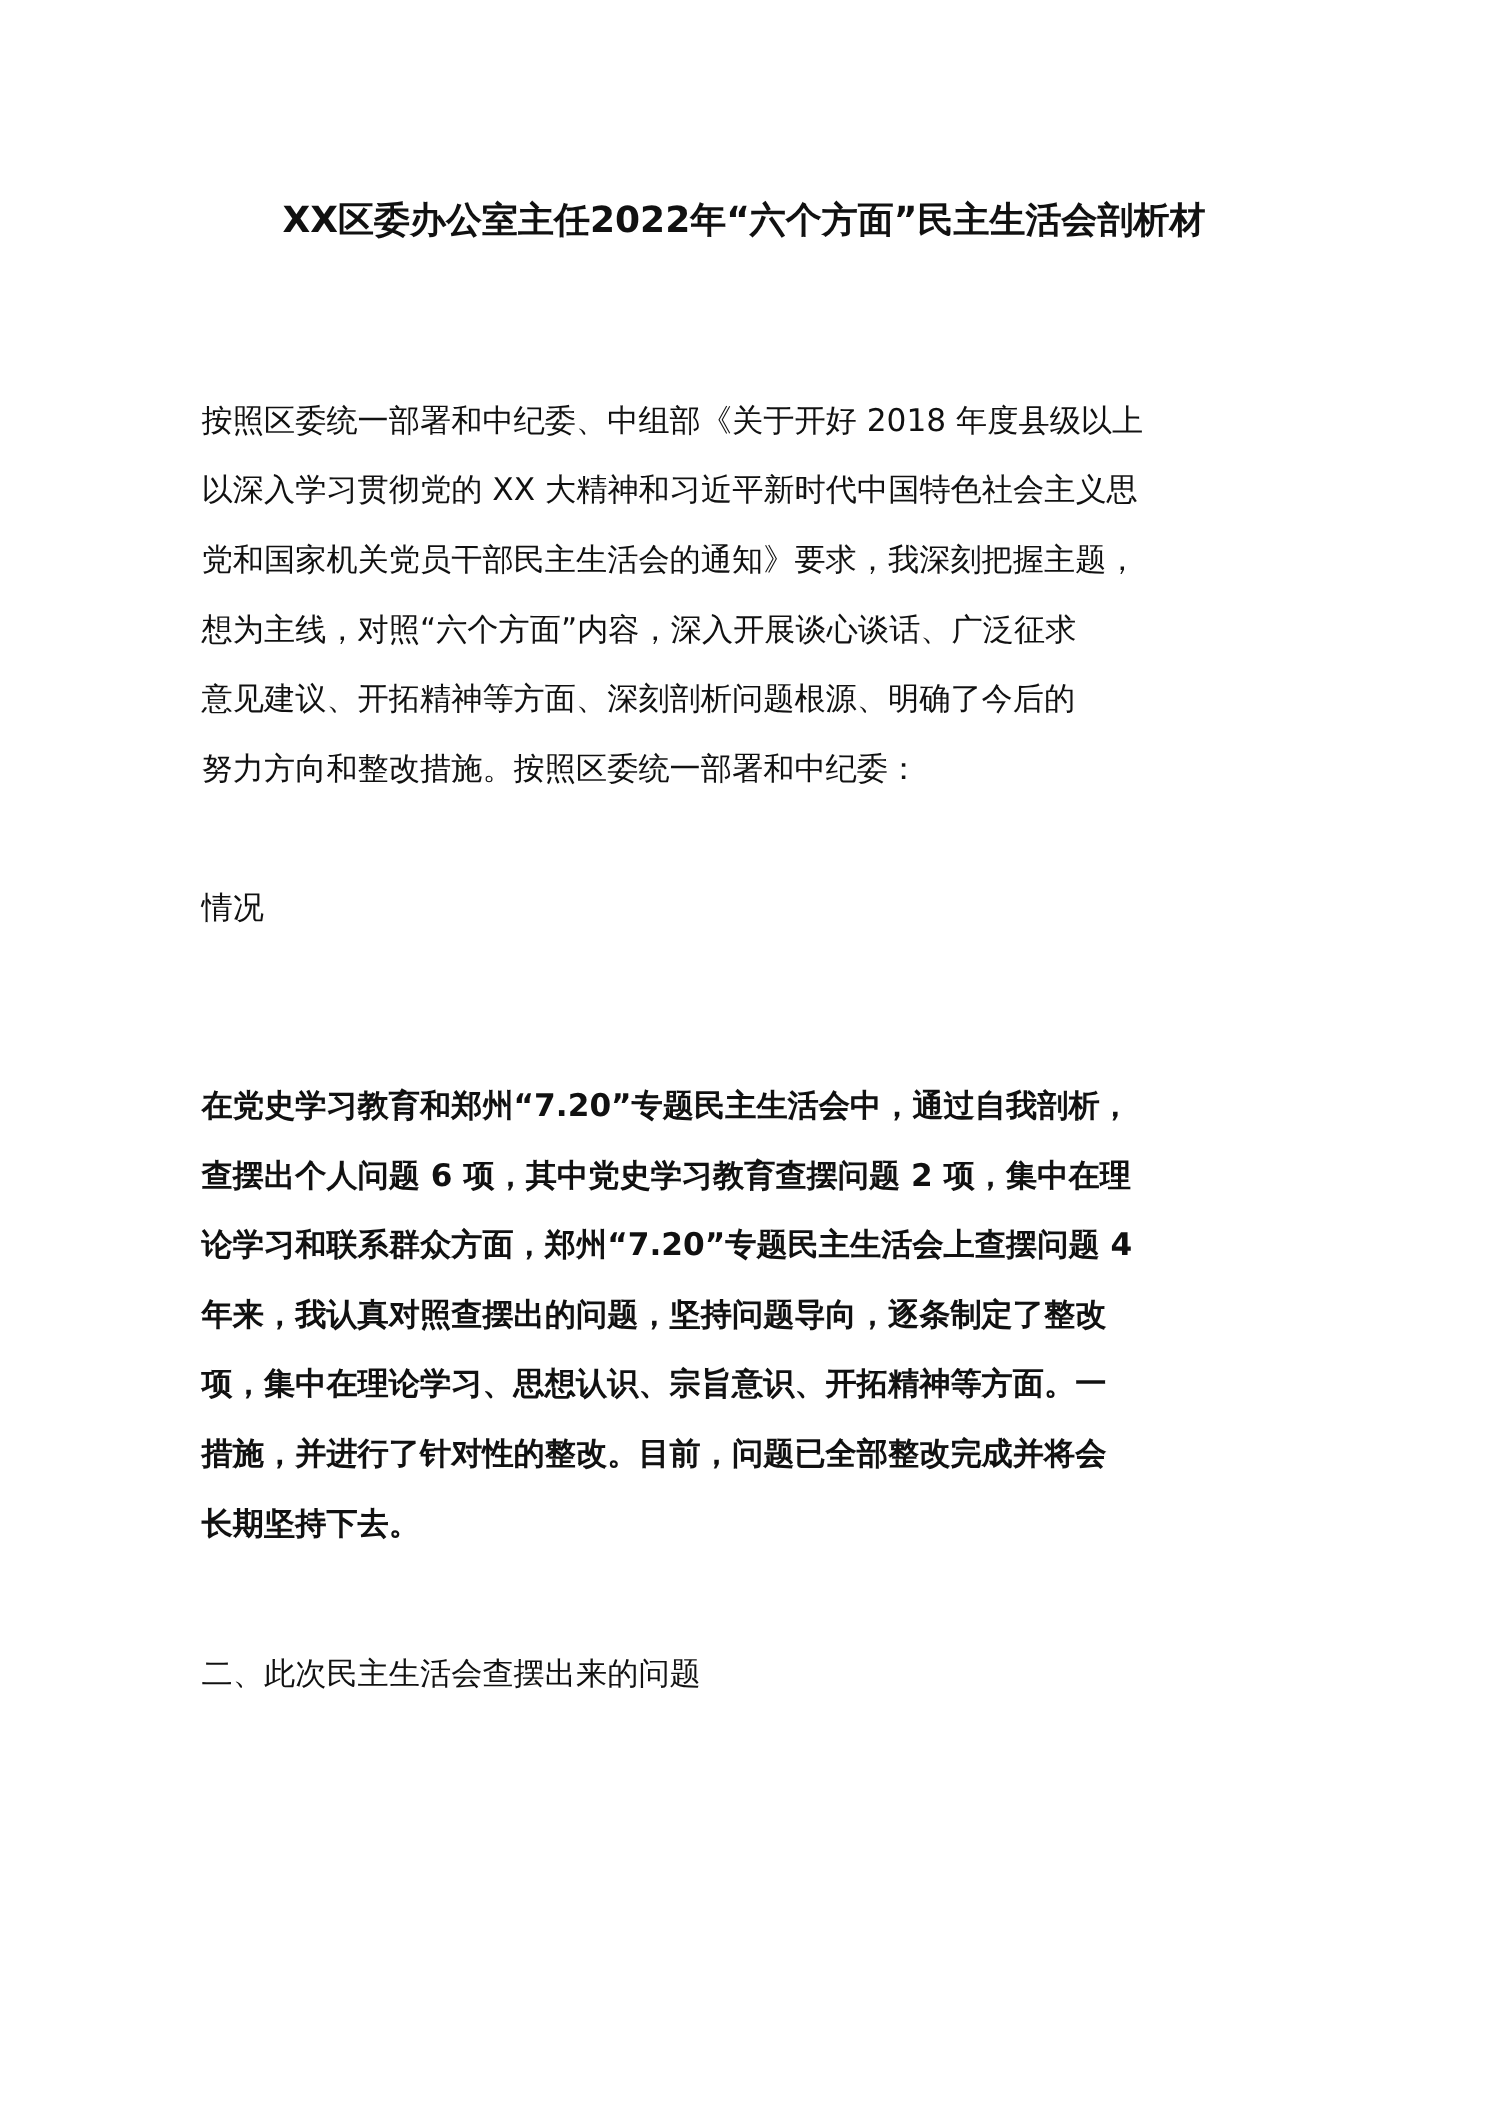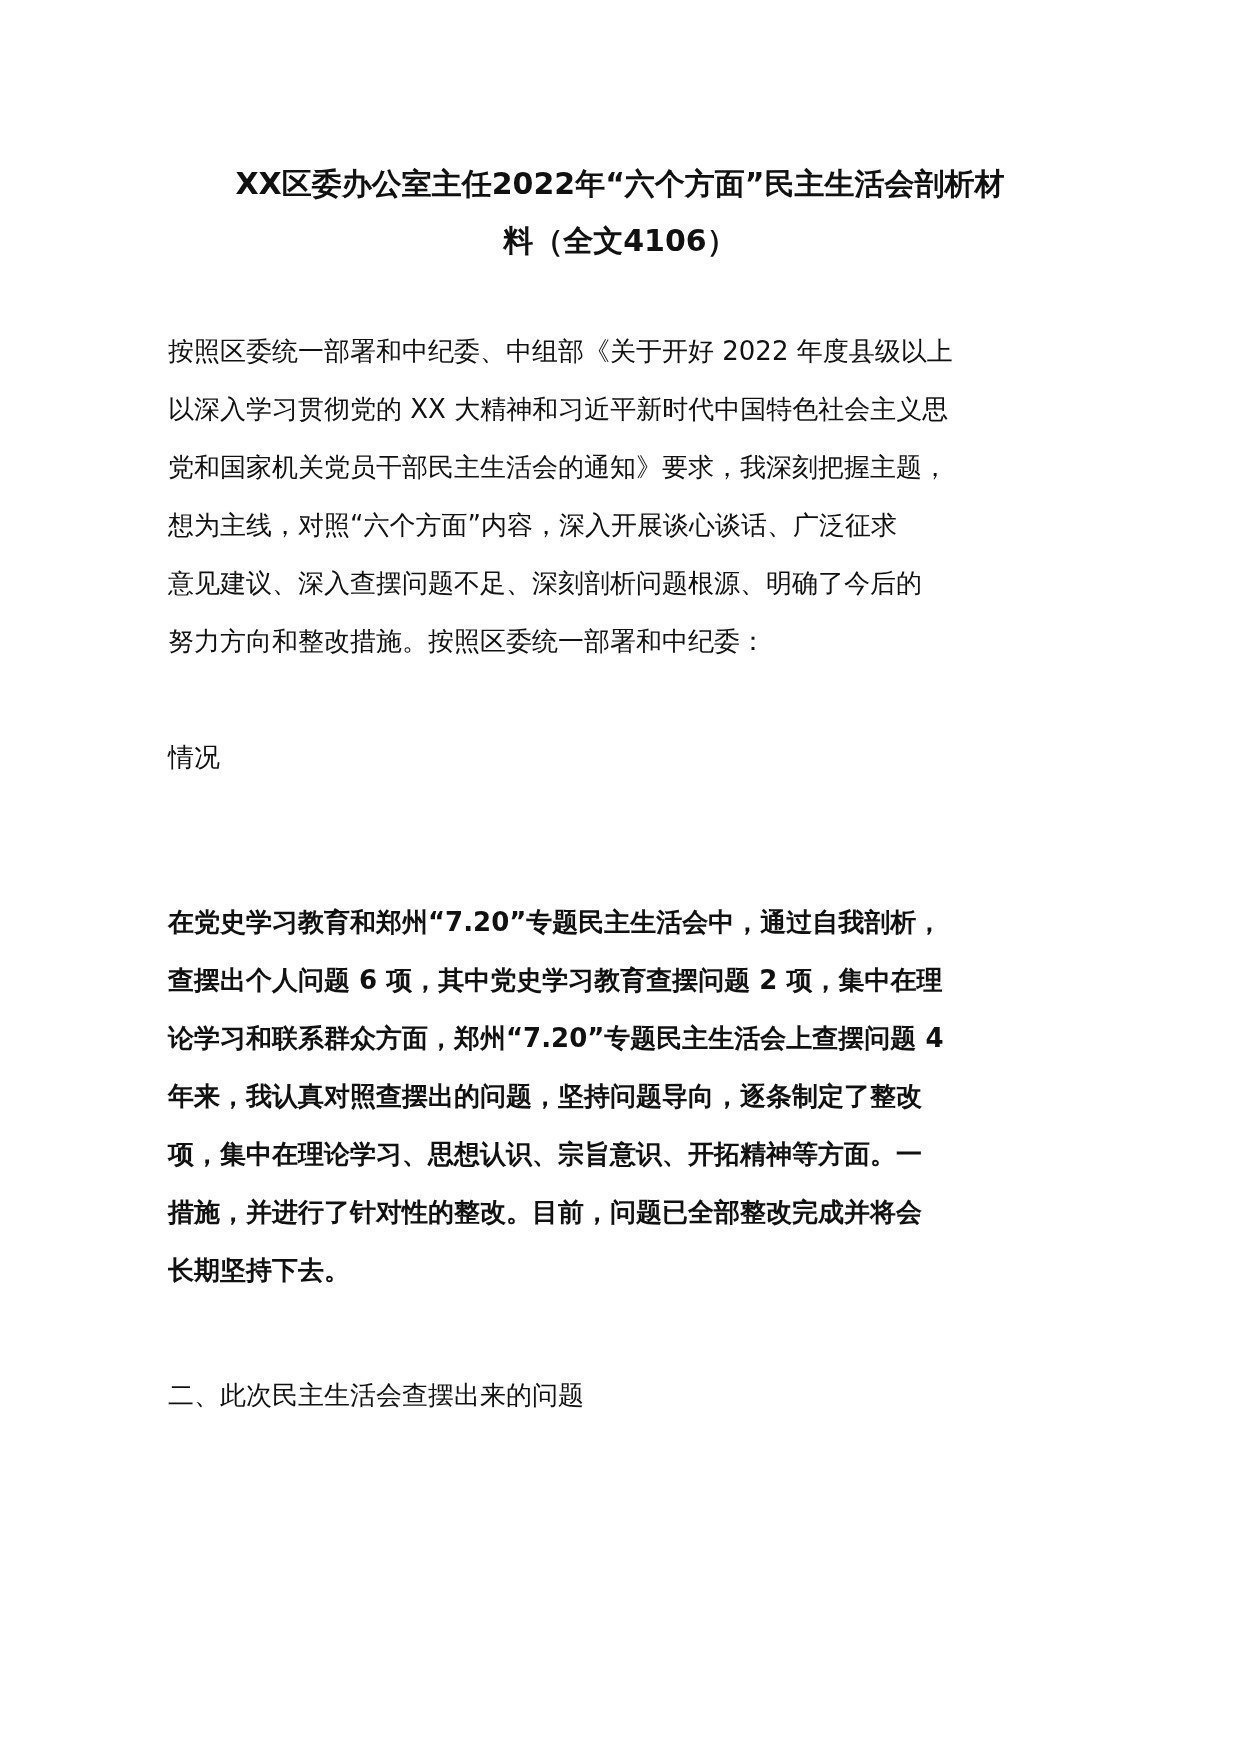--- a/index.html
+++ b/index.html
@@ -51,29 +51,28 @@
   #sec1p   { top: 893px; font-weight: bold; }
   #sec2h   { top: 1366px; }
 </style>
 </head>
 <body>
 
 <div class="page">
 
   <h1 class="title">
     <span>XX区委办公室主任2022年“六个方面”民主生活会剖析材</span>
-    <span>料（全文4106）</span>
   </h1>
 
   <p class="block" id="intro">
-    <span class="line">按照区委统一部署和中纪委、中组部《关于开好 2022 年度县级以上</span>
+    <span class="line">按照区委统一部署和中纪委、中组部《关于开好 2018 年度县级以上</span>
     <span class="line">以深入学习贯彻党的 XX 大精神和习近平新时代中国特色社会主义思</span>
     <span class="line">党和国家机关党员干部民主生活会的通知》要求，我深刻把握主题，</span>
     <span class="line">想为主线，对照“六个方面”内容，深入开展谈心谈话、广泛征求</span>
-    <span class="line">意见建议、深入查摆问题不足、深刻剖析问题根源、明确了今后的</span>
+    <span class="line">意见建议、开拓精神等方面、深刻剖析问题根源、明确了今后的</span>
     <span class="line">努力方向和整改措施。按照区委统一部署和中纪委：</span>
   </p>
 
   <h2 class="block" id="sec1h" style="font-weight:normal;">
     <span class="line">情况</span>
   </h2>
 
   <p class="block" id="sec1p">
     <span class="line">在党史学习教育和郑州“7.20”专题民主生活会中，通过自我剖析，</span>
     <span class="line">查摆出个人问题 6 项，其中党史学习教育查摆问题 2 项，集中在理</span>

